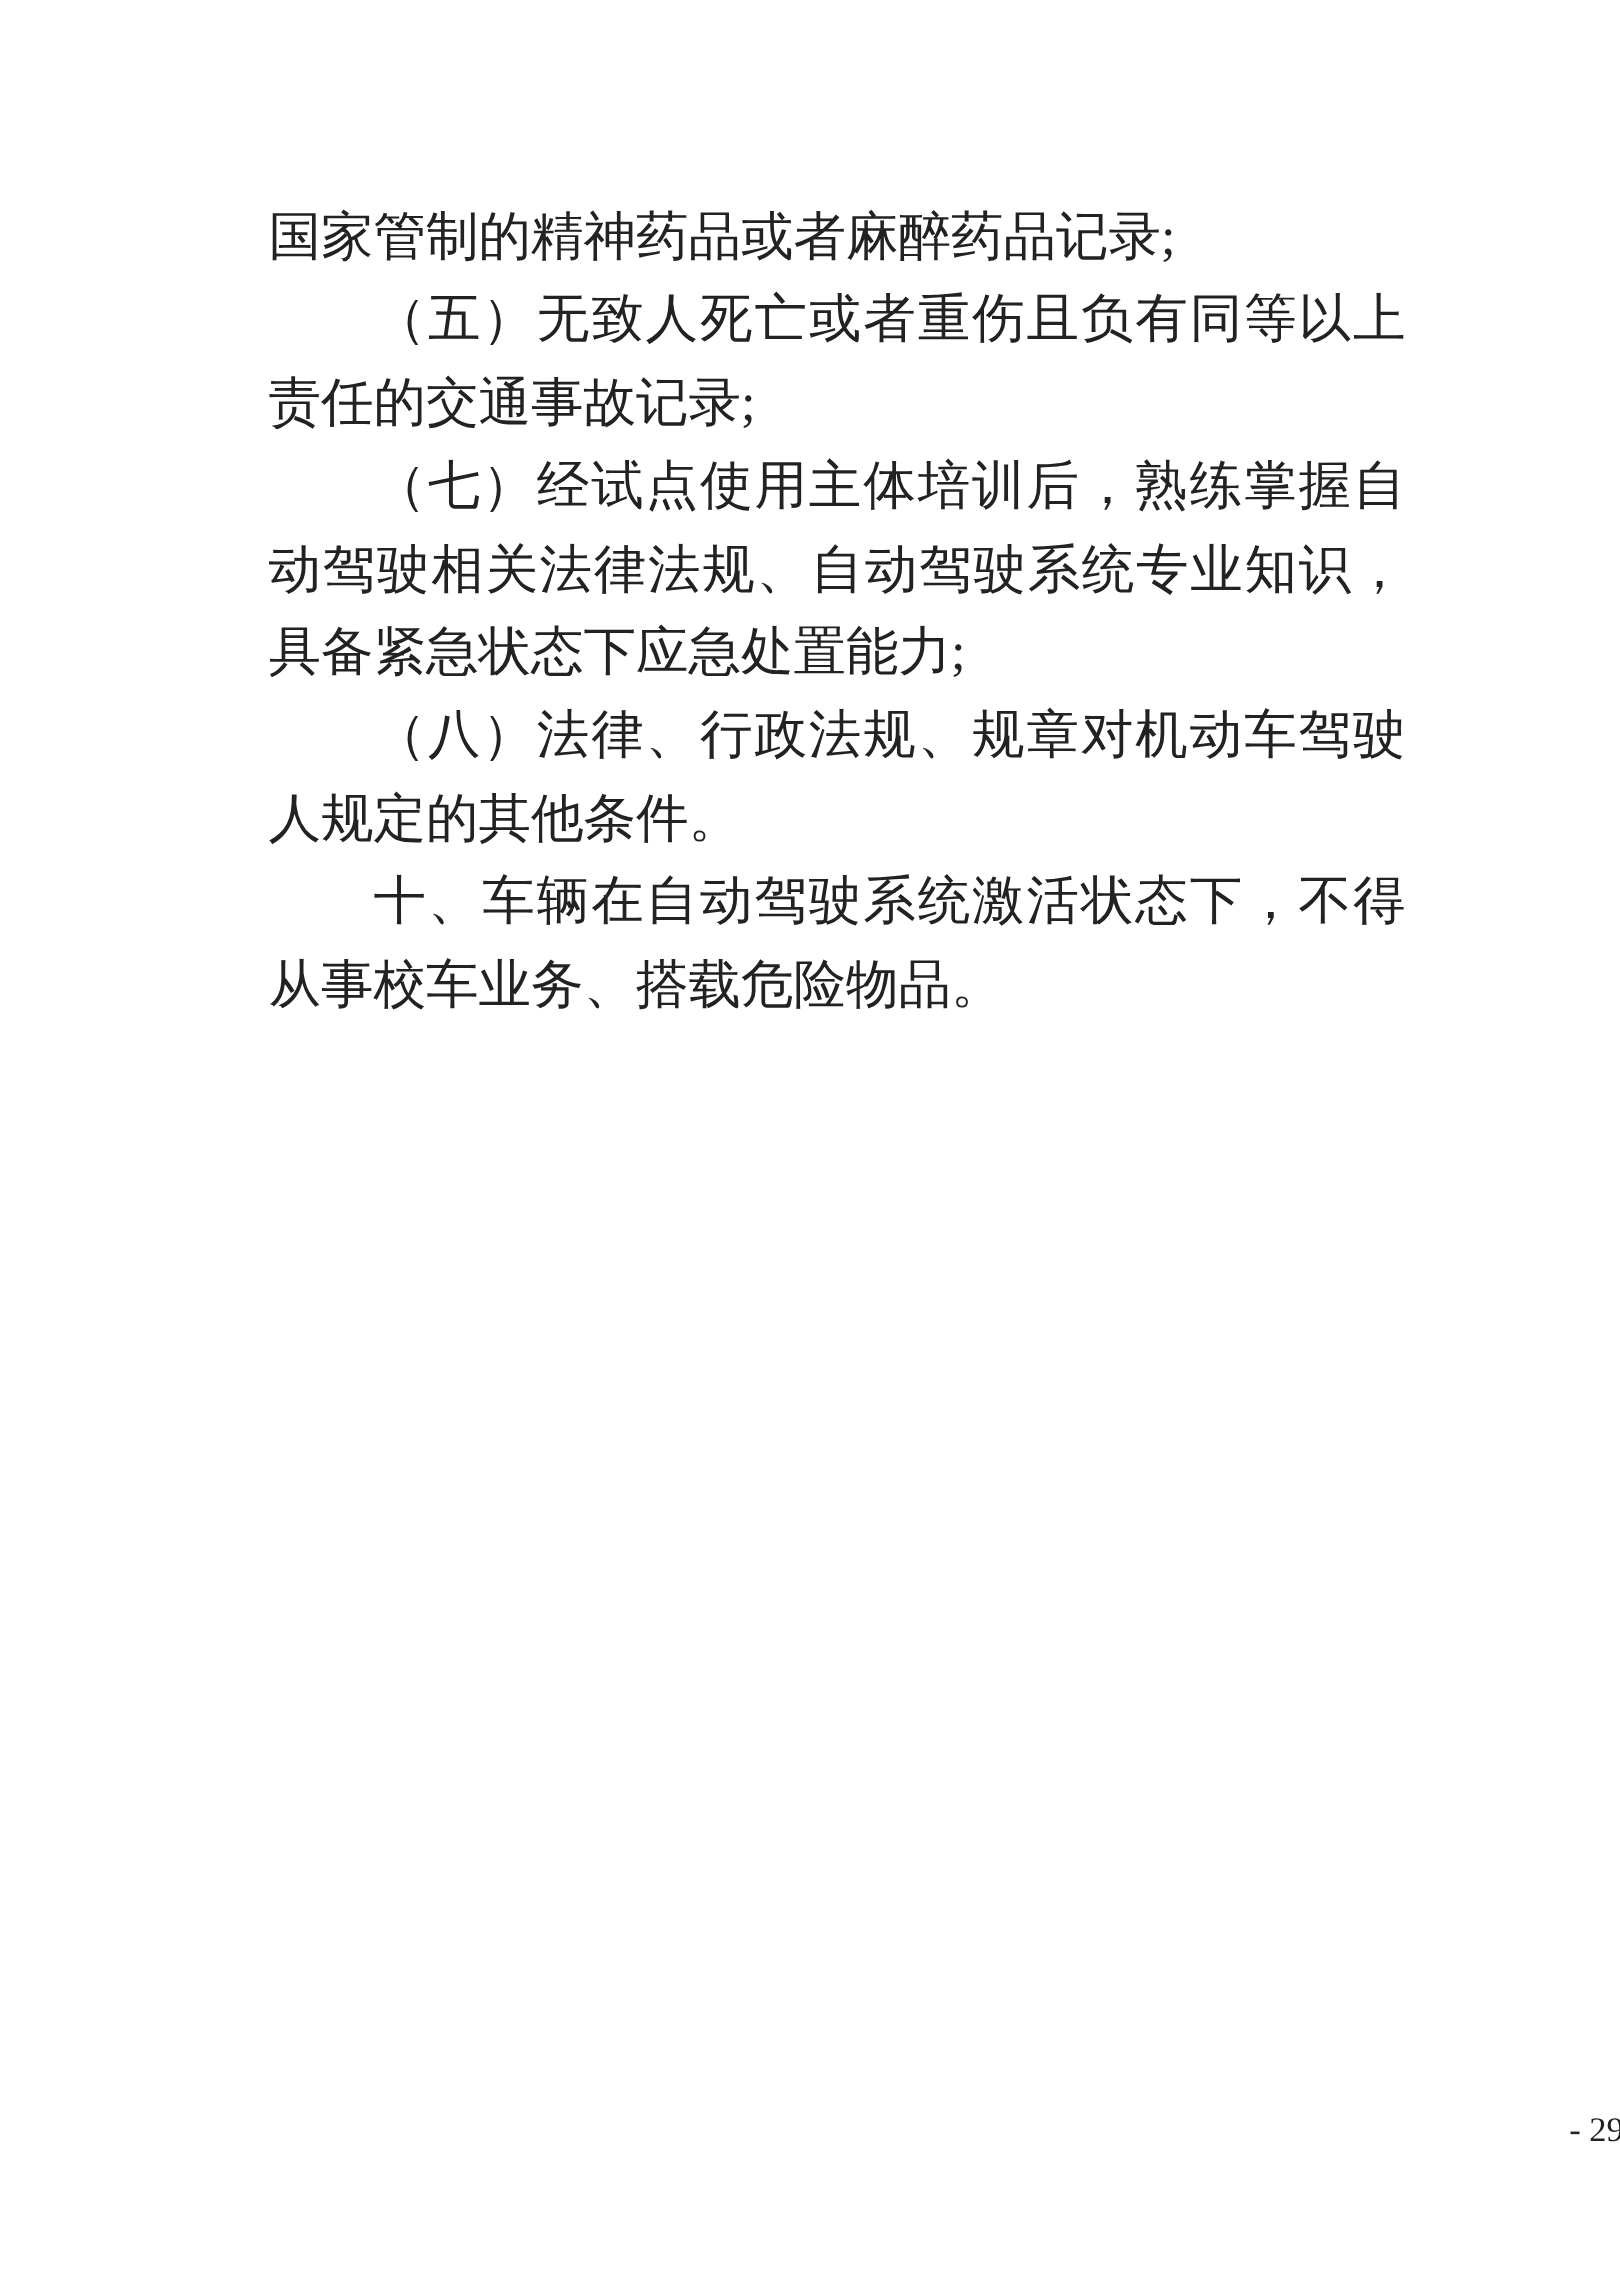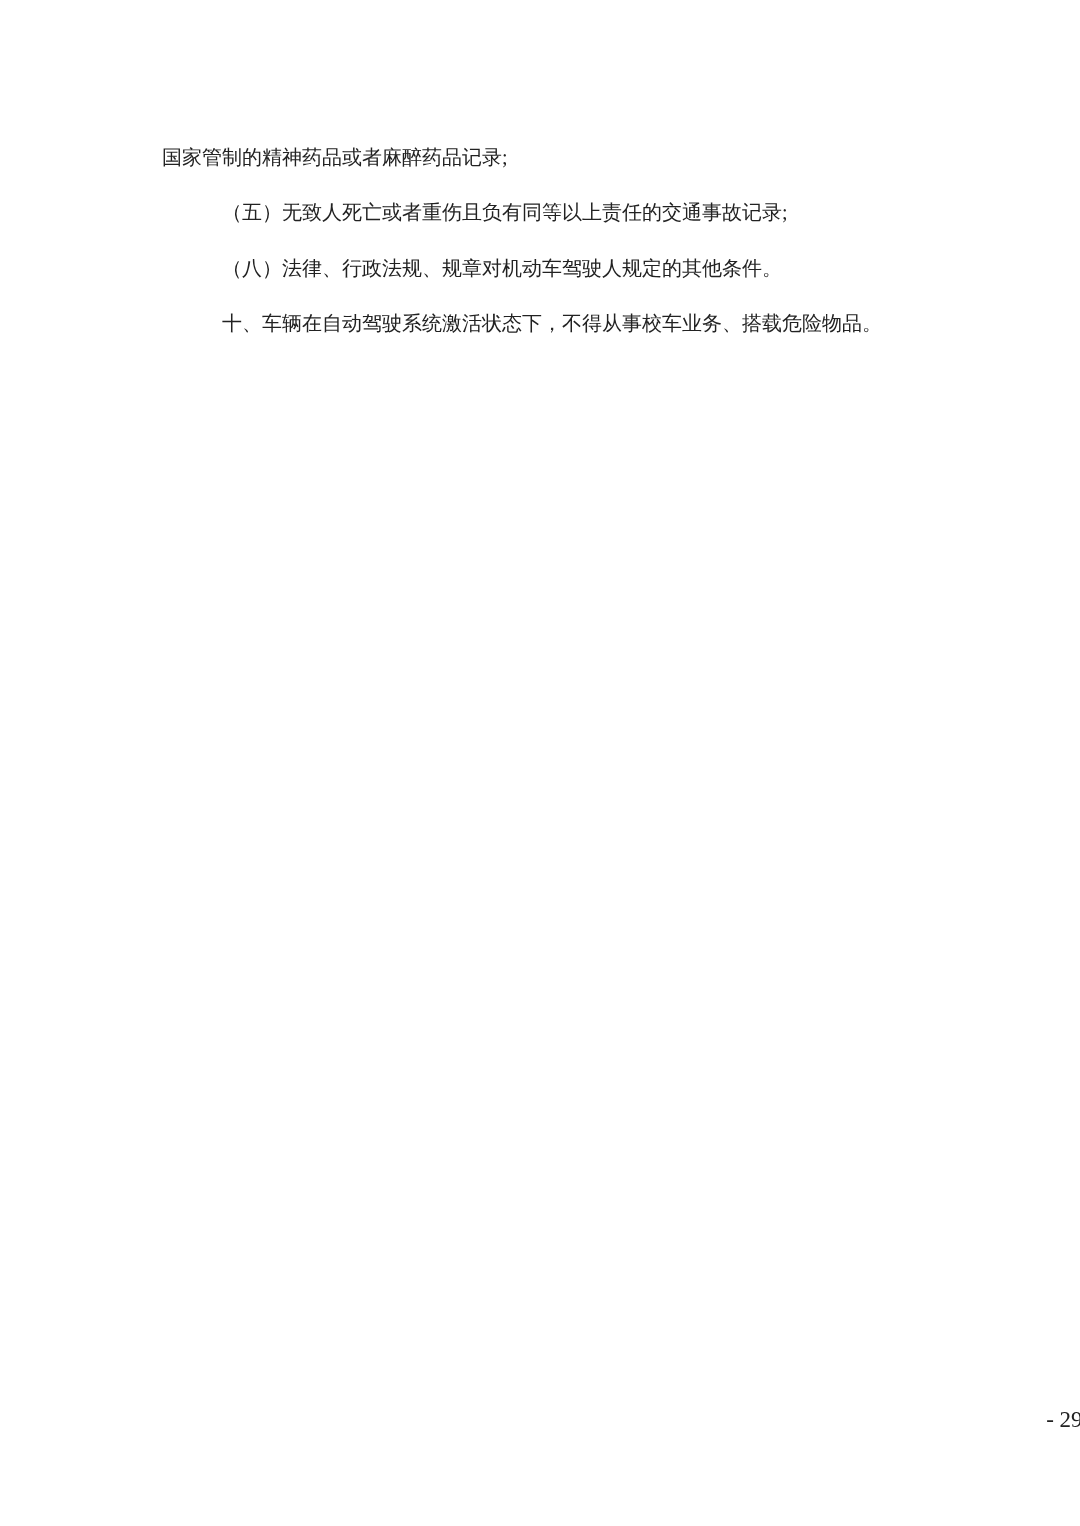--- a/index.html
+++ b/index.html
@@ -10,54 +10,54 @@
   .page {
     position: relative;
     width: 1080px;
     height: 1526px;
     background: #ffffff;
     overflow: hidden;
     font-family: "Liberation Serif", serif;
   }
   .content {
     position: absolute;
-    left: 162px;
+    left: 179px;
     top: 130px;
     width: 758px;
-    font-size: 20px;
+    font-size: 35px;
     line-height: 55.4px;
     color: #222222;
     text-align: justify;
     text-justify: inter-character;
     letter-spacing: 0;
   }
   .content p {
     margin: 0;
     padding: 0;
   }
   .content p.indent {
     text-indent: 2em;
-    margin-left: 20px;
   }
   .footer {
     position: absolute;
     left: 16px;
     top: 1405px;
     width: 1080px;
     text-align: right;
     font-size: 23px;
     line-height: 30px;
     color: #222222;
     font-family: "Liberation Serif", serif;
   }
 </style>
 </head>
 <body>
 
 <div class="page">
   <div class="content">
     <p>国家管制的精神药品或者麻醉药品记录;</p>
     <p class="indent">（五）无致人死亡或者重伤且负有同等以上责任的交通事故记录;</p>
+    <p class="indent">（七）经试点使用主体培训后，熟练掌握自动驾驶相关法律法规、自动驾驶系统专业知识，具备紧急状态下应急处置能力;</p>
     <p class="indent">（八）法律、行政法规、规章对机动车驾驶人规定的其他条件。</p>
     <p class="indent">十、车辆在自动驾驶系统激活状态下，不得从事校车业务、搭载危险物品。</p>
   </div>
   <div class="footer">- 29 -</div>
 </div>
 
 </body></html>

